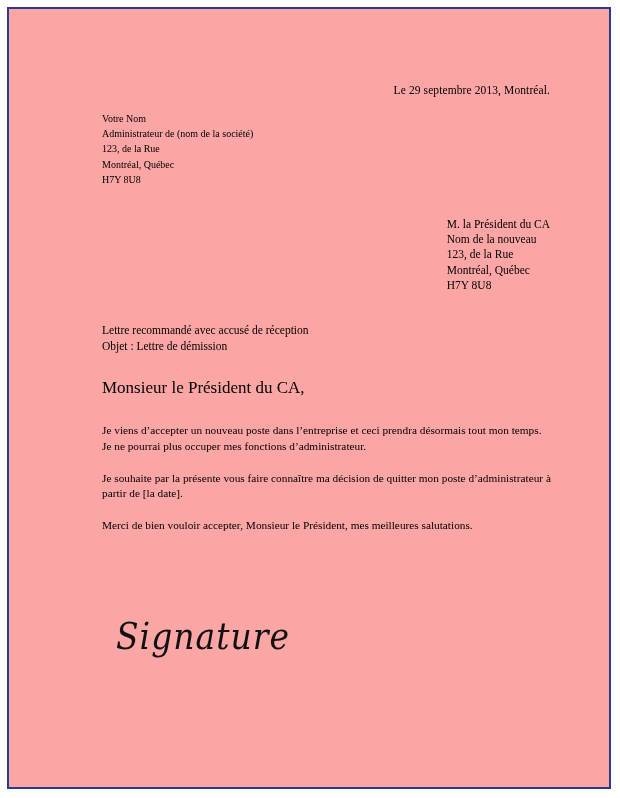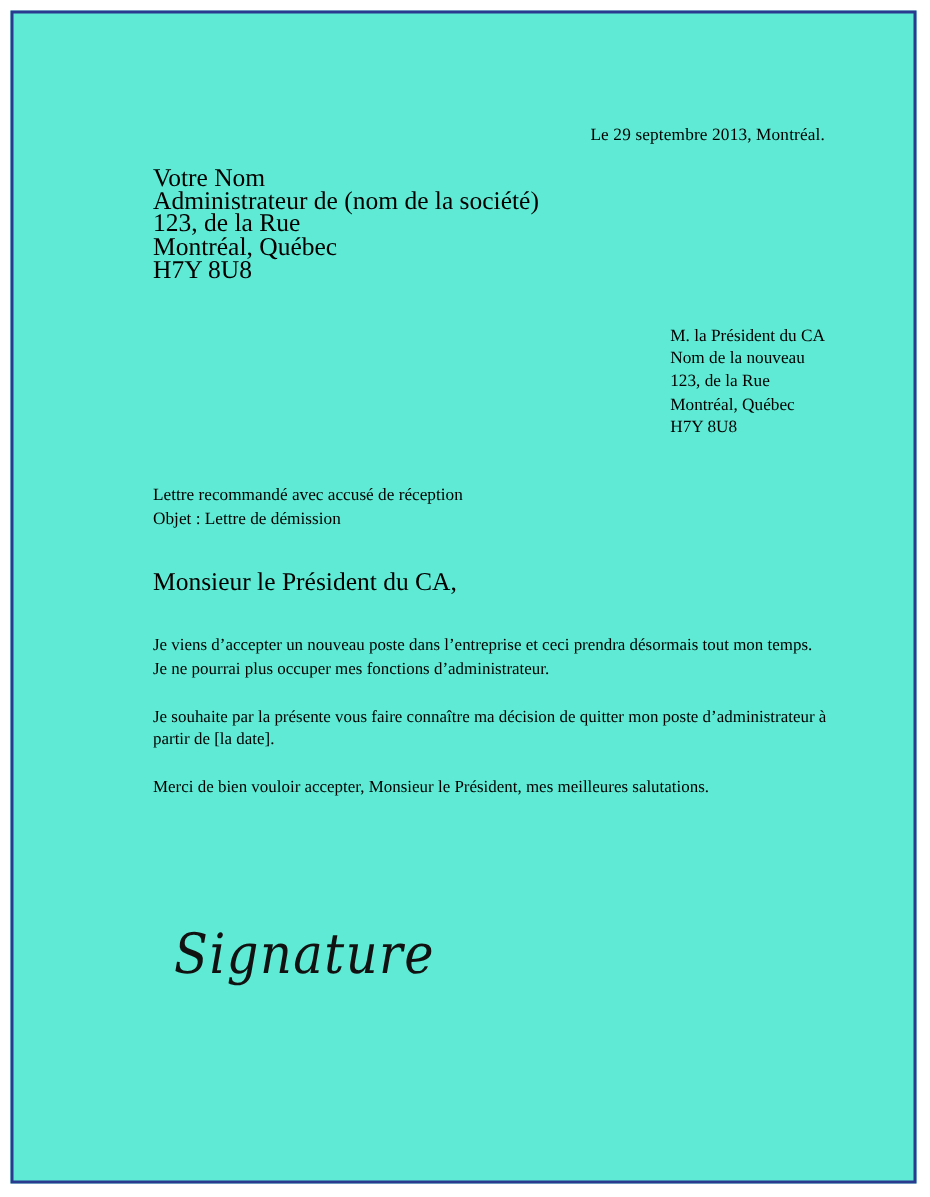--- a/index.html
+++ b/index.html
@@ -21,21 +21,21 @@
     background: #ffffff;
   }
   #page-border {
     position: absolute;
     left: 7px;
     top: 7px;
     width: 604px;
     height: 782px;
     box-sizing: border-box;
     border: 2px solid #2b3a8f;
-    background: #5eead4;
+    background: #fca5a5;
   }
   #sheet {
     position: absolute;
     left: 9px;
     top: 9px;
     width: 600px;
     height: 778px;
     box-sizing: border-box;
     padding: 0;
   }
@@ -44,21 +44,21 @@
     right: 68px;
     top: 66px;
     font-size: 11.5px;
     letter-spacing: 0.1px;
     white-space: nowrap;
   }
   .sender-block {
     position: absolute;
     left: 84px;
     top: 93px;
-    font-size: 17px;
+    font-size: 10px;
     line-height: 15.2px;
   }
   .recipient-block {
     position: absolute;
     right: 68px;
     top: 199px;
     font-size: 11.5px;
     line-height: 15.2px;
   }
   .subject-block {

